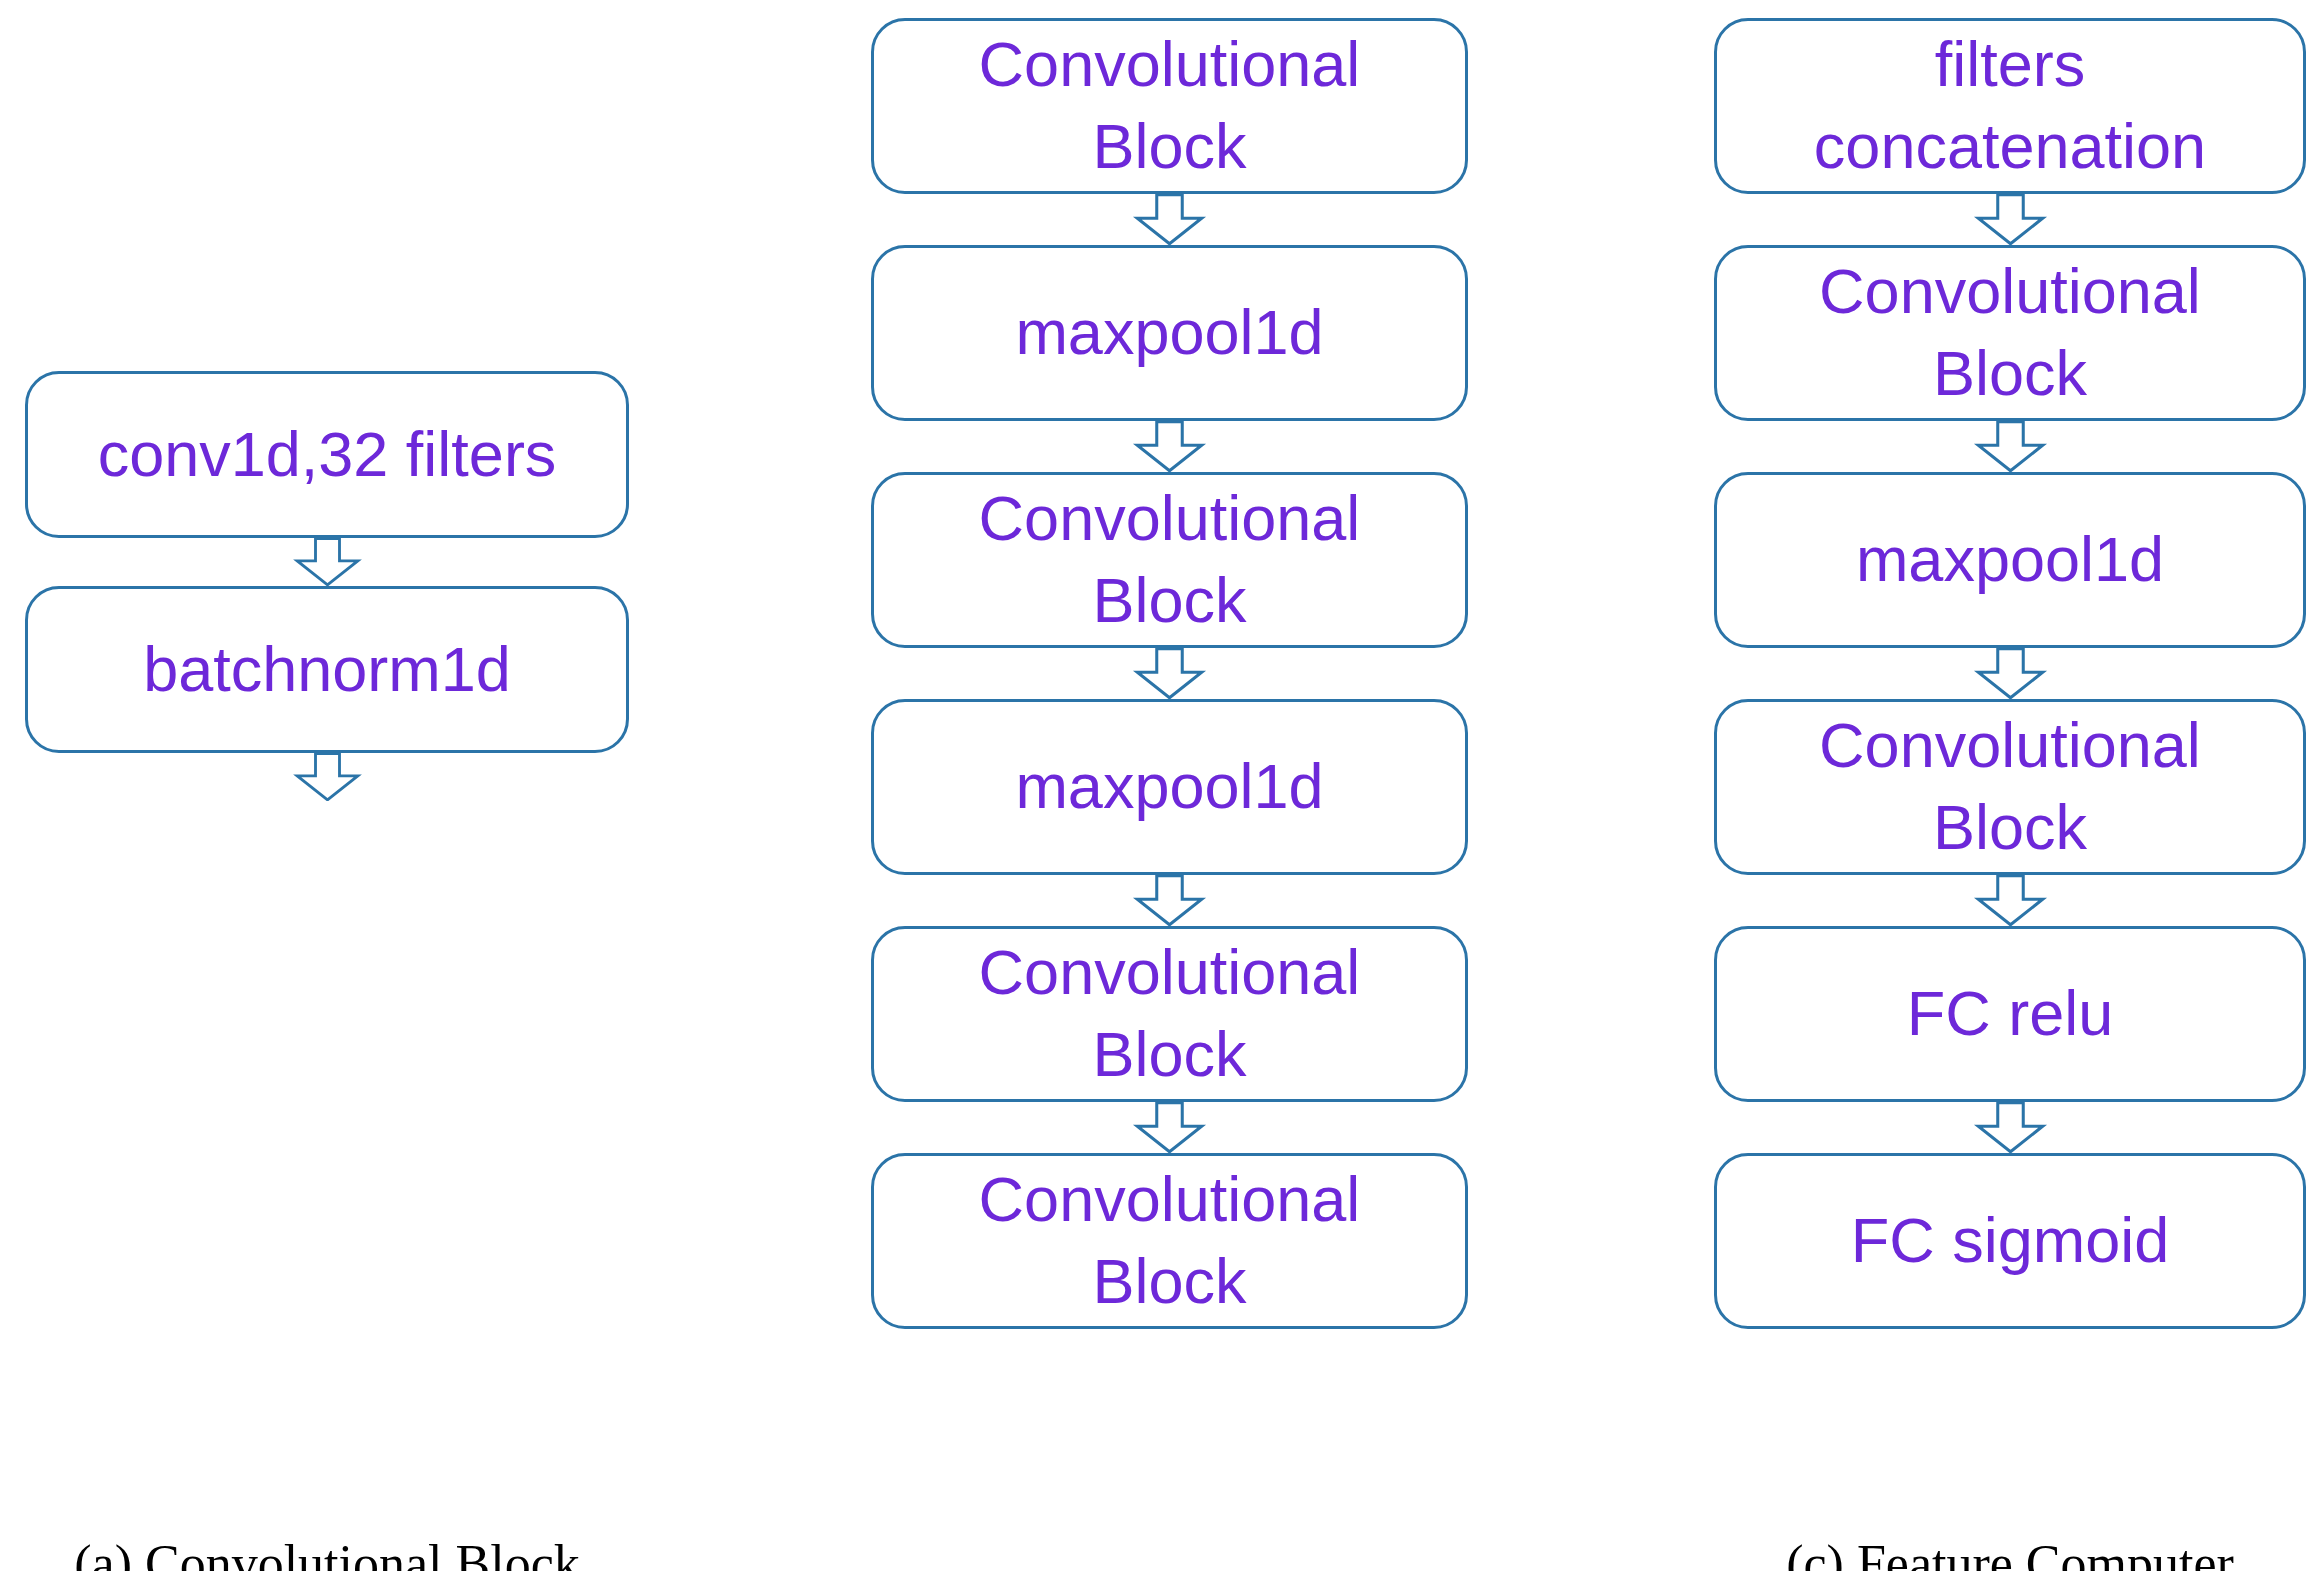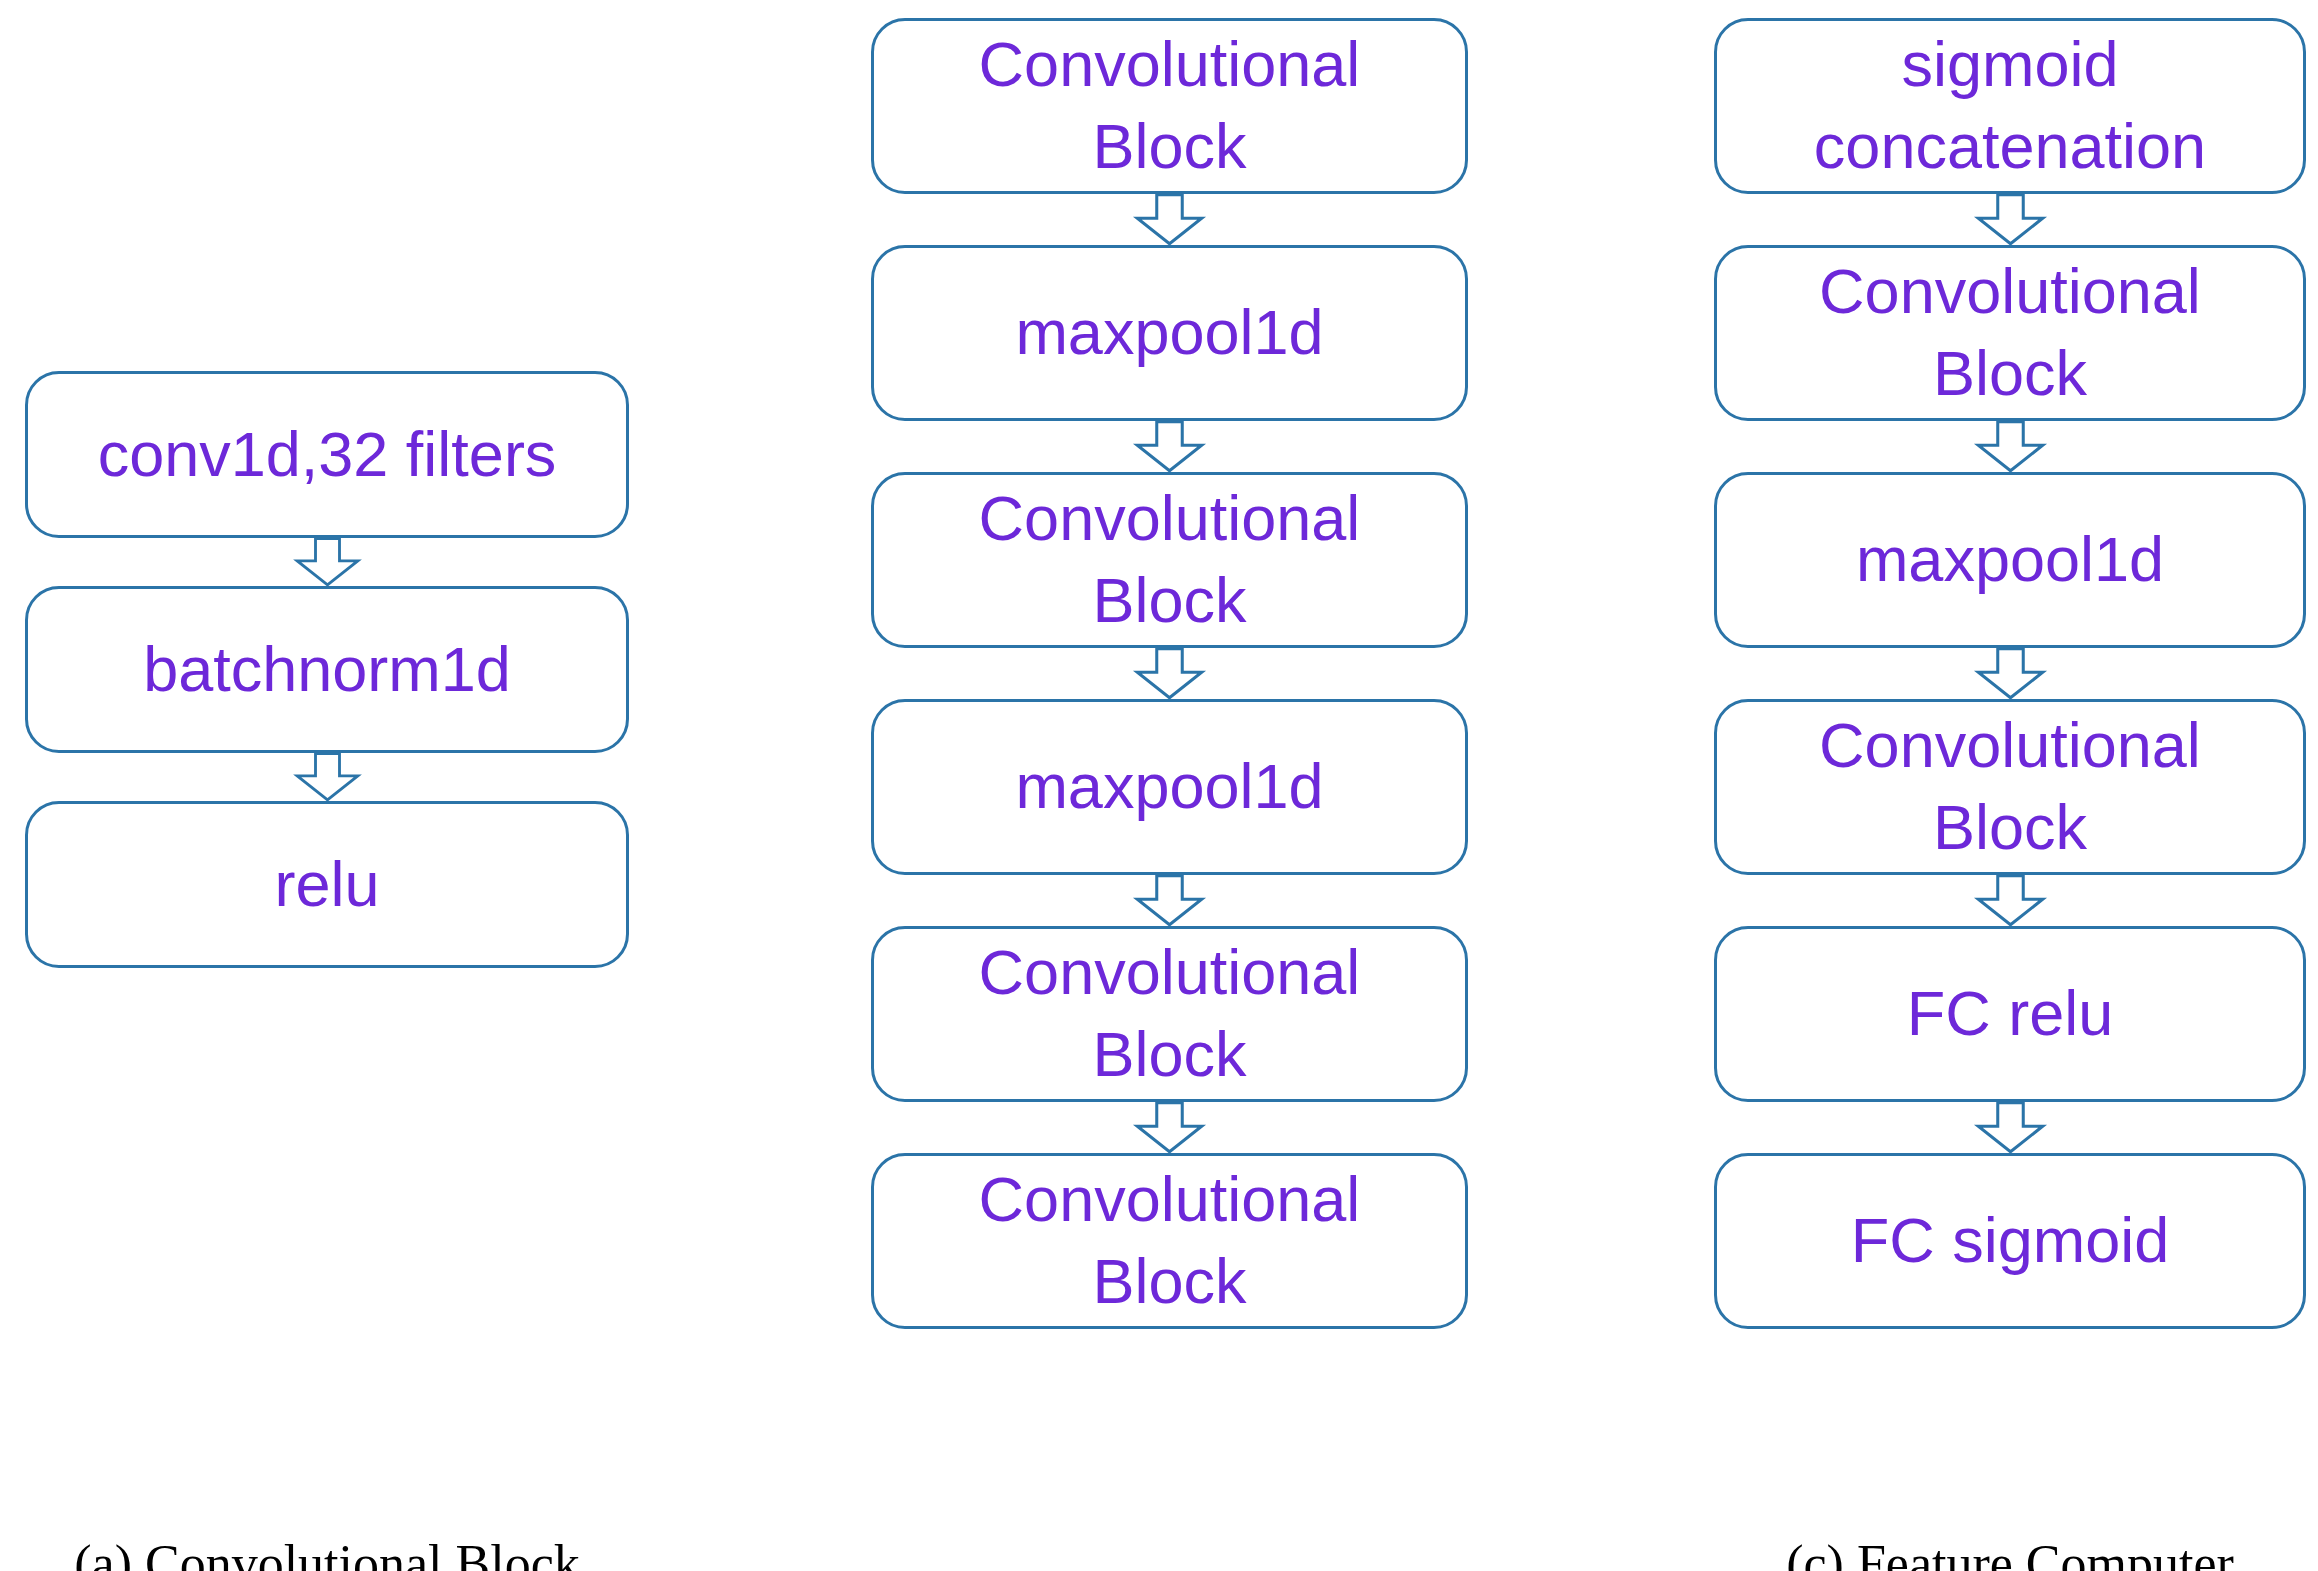--- a/index.html
+++ b/index.html
@@ -58,23 +58,20 @@
     </div>
     <svg class="arrow" viewBox="0 0 110 84" preserveAspectRatio="xMidYMin meet">
       <path d="M34 1 L76 1 L76 40 L108 40 L55 82 L2 40 L34 40 Z" fill="#ffffff" stroke="#2b74a8" stroke-width="5"></path>
     </svg>
     <div class="box">
       <span>batchnorm1d</span>
     </div>
     <svg class="arrow" viewBox="0 0 110 84" preserveAspectRatio="xMidYMin meet">
       <path d="M34 1 L76 1 L76 40 L108 40 L55 82 L2 40 L34 40 Z" fill="#ffffff" stroke="#2b74a8" stroke-width="5"></path>
     </svg>
-    <div class="box">
-      <span>relu</span>
-    </div>
   </div>
 
   <div class="col col-b">
     <div class="box">
       <span>Convolutional Block</span>
     </div>
     <svg class="arrow" viewBox="0 0 110 84" preserveAspectRatio="xMidYMin meet">
       <path d="M34 1 L76 1 L76 40 L108 40 L55 82 L2 40 L34 40 Z" fill="#ffffff" stroke="#2b74a8" stroke-width="5"></path>
     </svg>
     <div class="box">
@@ -101,21 +98,21 @@
     <svg class="arrow" viewBox="0 0 110 84" preserveAspectRatio="xMidYMin meet">
       <path d="M34 1 L76 1 L76 40 L108 40 L55 82 L2 40 L34 40 Z" fill="#ffffff" stroke="#2b74a8" stroke-width="5"></path>
     </svg>
     <div class="box">
       <span>Convolutional Block</span>
     </div>
   </div>
 
   <div class="col col-c">
     <div class="box">
-      <span>sigmoid concatenation</span>
+      <span>filters concatenation</span>
     </div>
     <svg class="arrow" viewBox="0 0 110 84" preserveAspectRatio="xMidYMin meet">
       <path d="M34 1 L76 1 L76 40 L108 40 L55 82 L2 40 L34 40 Z" fill="#ffffff" stroke="#2b74a8" stroke-width="5"></path>
     </svg>
     <div class="box">
       <span>Convolutional Block</span>
     </div>
     <svg class="arrow" viewBox="0 0 110 84" preserveAspectRatio="xMidYMin meet">
       <path d="M34 1 L76 1 L76 40 L108 40 L55 82 L2 40 L34 40 Z" fill="#ffffff" stroke="#2b74a8" stroke-width="5"></path>
     </svg>

